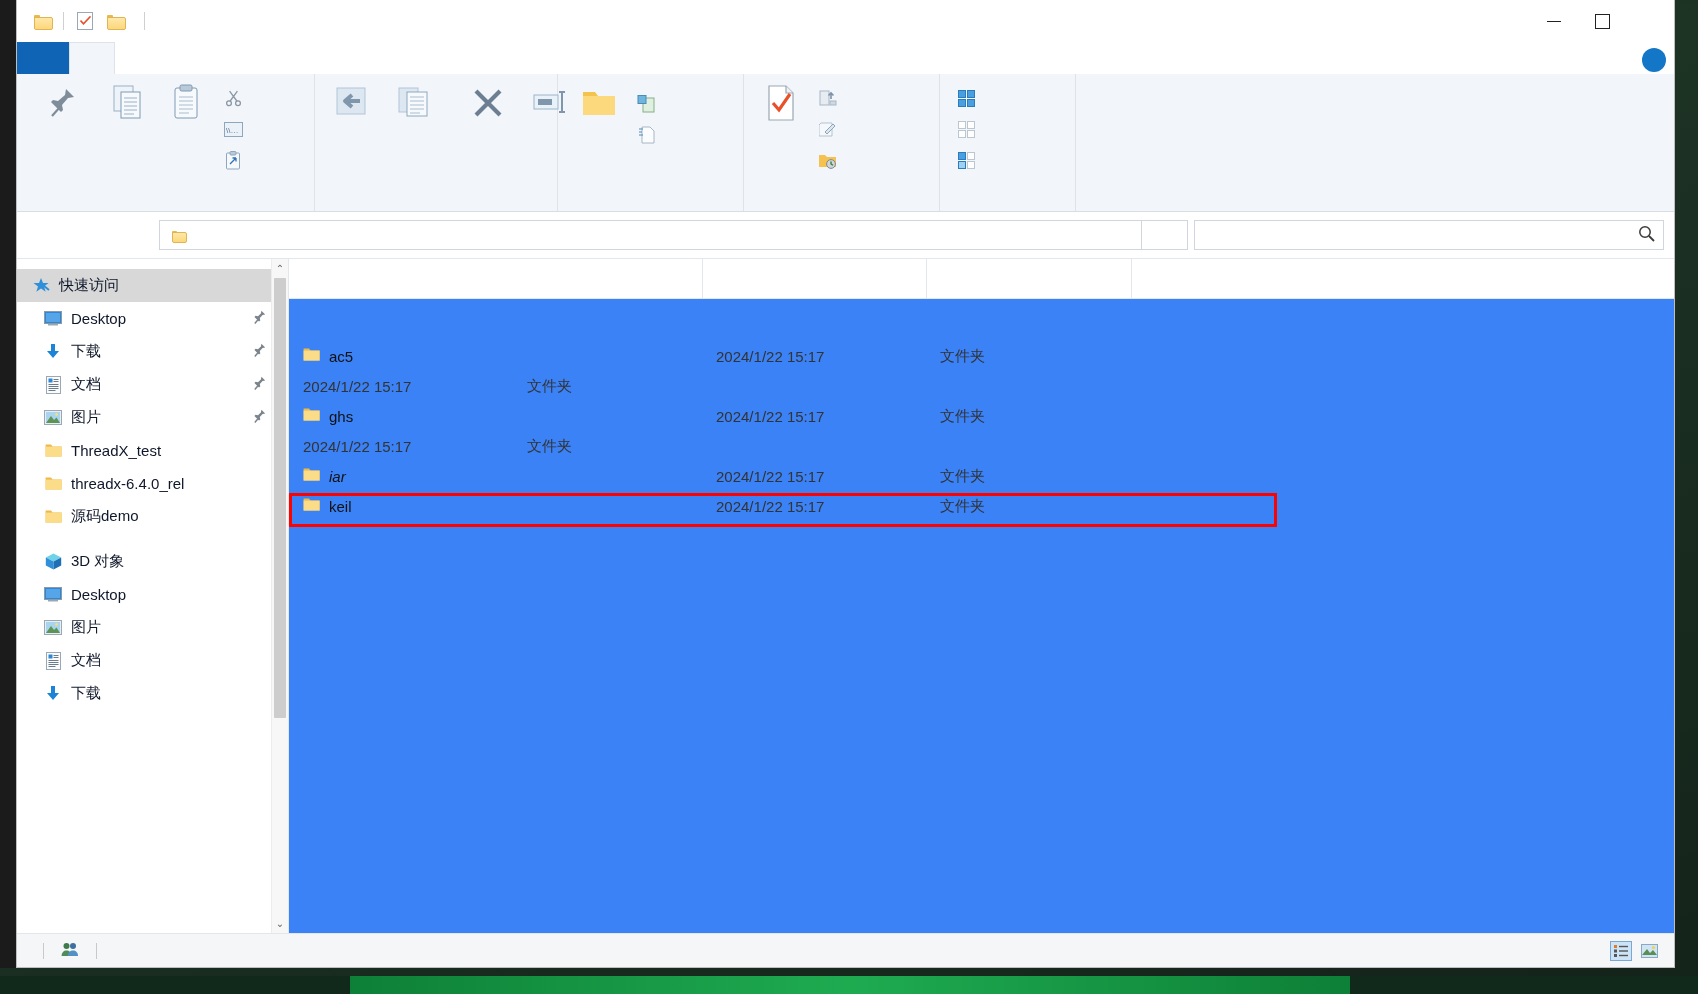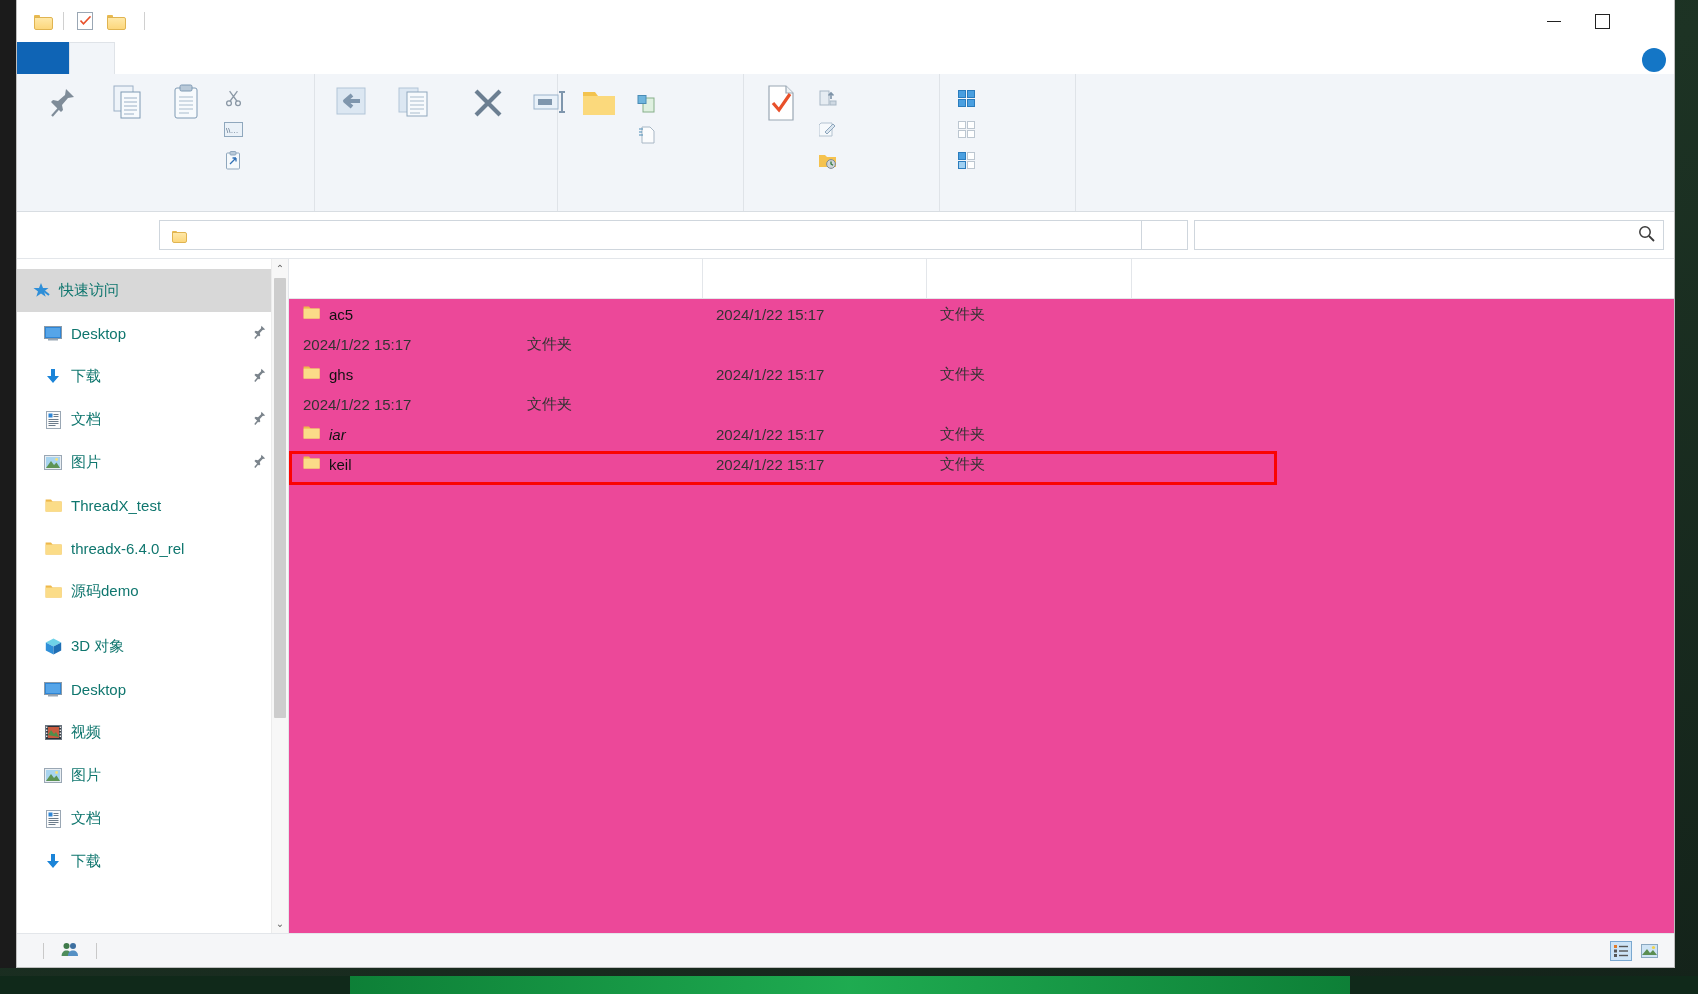--- a/index.html
+++ b/index.html
@@ -175,22 +175,22 @@
   
   .mainsplit { flex:1 1 auto; display:flex; min-height:0; border-top:1px solid #e3e6ea; }
 
   
   .navpane {
     width:272px; flex:0 0 272px; background:#ffffff; position:relative;
     border-right:1px solid #e3e6ea; overflow:hidden;
   }
   .navlist { padding-top:10px; }
   .navitem {
-    height:43px; display:flex; align-items:center; gap:8px; padding-left:26px;
-    font-size:15px; color:#0f766e; position:relative;
+    height:33px; display:flex; align-items:center; gap:8px; padding-left:26px;
+    font-size:15px; color:#0f172a; position:relative;
   }
   .navitem.root { padding-left:14px; font-weight:normal; }
   .navitem.selected { background:#d8d8d8; }
   .navitem .label { white-space:nowrap; }
   .navitem .pin {
     position:absolute; right:22px; top:50%; transform:translateY(-50%);
   }
   .navitem .nico { width:20px;height:20px;display:flex;align-items:center;justify-content:center;flex:0 0 20px; }
   .navscroll {
     position:absolute; right:0; top:0; width:17px; height:100%;
@@ -200,21 +200,21 @@
     height:19px; display:flex; align-items:center; justify-content:center;
     font-size:10px; color:#666;
   }
   .navscroll .dn { position:absolute; bottom:0; left:0; right:0; }
   .navscroll .thumb {
     position:absolute; left:2px; right:2px; top:19px; height:440px;
     background:#cdcdcd; border-radius:1px;
   }
 
   
-  .filepane { flex:1 1 auto; display:flex; flex-direction:column; min-width:0; background:#ec4899; position:relative; }
+  .filepane { flex:1 1 auto; display:flex; flex-direction:column; min-width:0; background:#3b82f6; position:relative;gap:42px; }
   .colhead {
     height:40px; display:flex; align-items:center; border-bottom:1px solid #e3e6ea;
     position:relative; background:#fff;
   }
   .colhead .ch {
     font-size:15px; color:#333; height:40px; display:flex; align-items:center;
     padding-left:14px; border-left:1px solid #e3e6ea; position:relative;
   }
   .colhead .ch:first-child { border-left:none; }
   .colhead .sortmark {
@@ -696,40 +696,20 @@
           </div>
           <div class="navitem">
             <span class="nico">
               <svg width="18" height="15" viewBox="0 0 18 15">
                 <rect x="0.5" y="0.5" width="17" height="12" fill="#2f86d6" stroke="#8a9aa8"></rect>
                 <rect x="2" y="2" width="14" height="9" fill="#56a5e8"></rect>
                 <rect x="4" y="13" width="10" height="1.5" fill="#9aa7b4"></rect>
               </svg>
             </span>
             <span class="label">Desktop</span>
-          </div>
-          <div class="navitem">
-            <span class="nico">
-              <svg width="17" height="15" viewBox="0 0 17 15">
-                <rect x="0.5" y="0.5" width="16" height="14" fill="#2b3138" stroke="#6c7681"></rect>
-                <rect x="3" y="2" width="11" height="11" fill="#c85a3f"></rect>
-                <path d="M3 10 L6 5 L9 9 L11 7 L14 12 Z" fill="#4f8f4b"></path>
-                <g fill="#e8e8e8">
-                  <rect x="1" y="1.5" width="1.4" height="1.6"></rect>
-                  <rect x="1" y="4.5" width="1.4" height="1.6"></rect>
-                  <rect x="1" y="7.5" width="1.4" height="1.6"></rect>
-                  <rect x="1" y="10.5" width="1.4" height="1.6"></rect>
-                  <rect x="14.6" y="1.5" width="1.4" height="1.6"></rect>
-                  <rect x="14.6" y="4.5" width="1.4" height="1.6"></rect>
-                  <rect x="14.6" y="7.5" width="1.4" height="1.6"></rect>
-                  <rect x="14.6" y="10.5" width="1.4" height="1.6"></rect>
-                </g>
-              </svg>
-            </span>
-            <span class="label">视频</span>
           </div>
           <div class="navitem">
             <span class="nico">
               <svg width="18" height="15" viewBox="0 0 18 15">
                 <rect x="0.5" y="0.5" width="17" height="14" fill="#e8eef3" stroke="#9aa7b4"></rect>
                 <rect x="2" y="2" width="14" height="11" fill="#a8d4ef"></rect>
                 <path d="M2 13 L7 6 L10 10 L12.5 7.5 L16 13 Z" fill="#5d9455"></path>
                 <circle cx="12.6" cy="4.5" r="1.4" fill="#f5e07a"></circle>
               </svg>
             </span>

